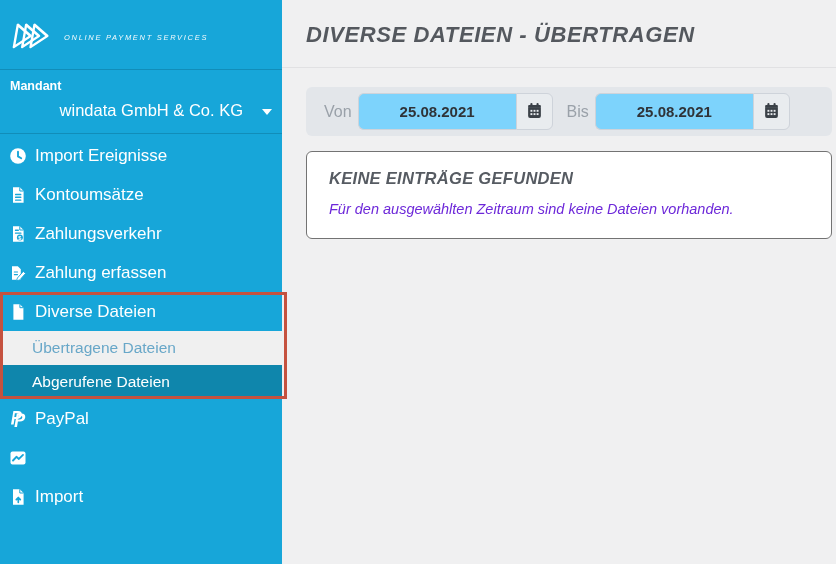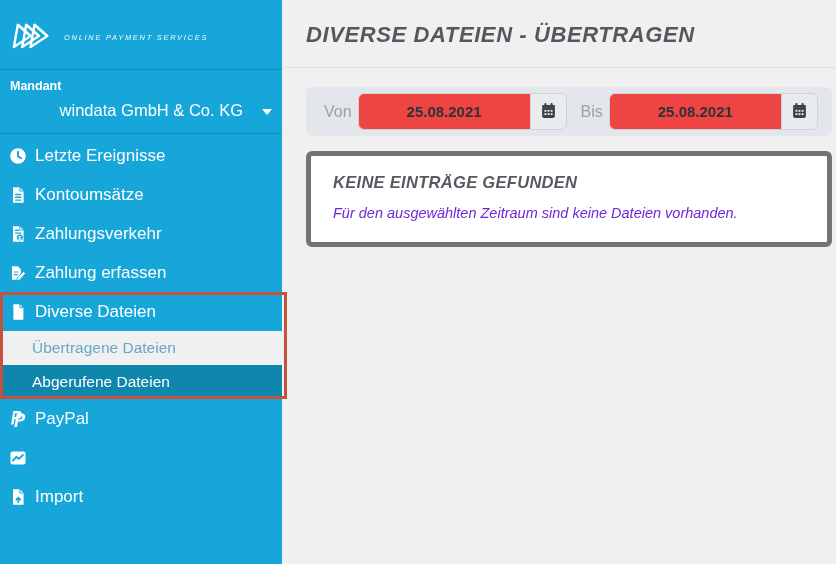--- a/index.html
+++ b/index.html
@@ -91,38 +91,38 @@
   .content { padding: 19px 4px 0 24px; }
 
   .filter-bar {
     background: #e3e6ea; border-radius: 6px;
     padding: 6px 10px; height: 49px;
     display: flex; align-items: center;
   }
   .filter-label { color: #9aa1a9; font-size: 16px; padding: 0 6px 0 8px; }
   .input-group { display: flex; height: 37px; margin-right: 6px; }
   .date-input {
-    width: 172px; height: 37px;
+    width: 158px; height: 37px;
     border: 1px solid #ced3da; border-right: none;
     border-radius: 6px 0 0 6px;
     text-align: center; font-size: 15px; font-weight: 700;
-    color: #2f3338; background: #ef4444; font-family: inherit;
+    color: #2f3338; background: #7dd3fc; font-family: inherit;
     outline: none; padding: 0;
   }
   .cal-btn {
     width: 37px; height: 37px;
     border: 1px solid #ced3da; border-radius: 0 6px 6px 0;
     background: #e9ecef;
     display: flex; align-items: center; justify-content: center;
     cursor: pointer; padding: 0;
   }
 
   .empty-card {
     margin-top: 15px;
-    background: #fff; border: 5px solid #737373; border-radius: 6px;
+    background: #fff; border: 1px solid #737373; border-radius: 6px;
     padding: 17px 22px 21px;
   }
   .empty-heading {
     margin: 0; font-size: 16.5px; font-style: italic; font-weight: 700;
     color: #565b62; letter-spacing: 0.3px;
   }
   .empty-message { margin: 13px 0 0; font-size: 14.5px; color: #6d28d9; font-style: italic; }
 </style>
 </head>
 <body>
@@ -152,21 +152,21 @@
 
   <nav class="nav">
 
     <div class="nav-item">
       <span class="nav-icon">
         <svg width="18" height="18" viewBox="0 0 18 18">
           <circle cx="9" cy="9" r="7.8" fill="#fff"></circle>
           <path d="M9 4.8 V9.4 L12.2 11.3" fill="none" stroke="#17a6d9" stroke-width="1.9" stroke-linecap="round" stroke-linejoin="round"></path>
         </svg>
       </span>
-      <span>Letzte Ereignisse</span>
+      <span>Import Ereignisse</span>
     </div>
 
     <div class="nav-item">
       <span class="nav-icon">
         <svg width="18" height="18" viewBox="0 0 18 18">
           <path d="M4 1.2 H10.8 L14.6 5 V16.8 H4 Z" fill="#fff"></path>
           <path d="M10.8 1.2 V5 H14.6" fill="none" stroke="#17a6d9" stroke-width="1"></path>
           <rect x="6" y="7.8" width="6.4" height="1.4" rx="0.5" fill="#17a6d9"></rect>
           <rect x="6" y="10.6" width="6.4" height="1.4" rx="0.5" fill="#17a6d9"></rect>
           <rect x="6" y="13.4" width="6.4" height="1.4" rx="0.5" fill="#17a6d9"></rect>

